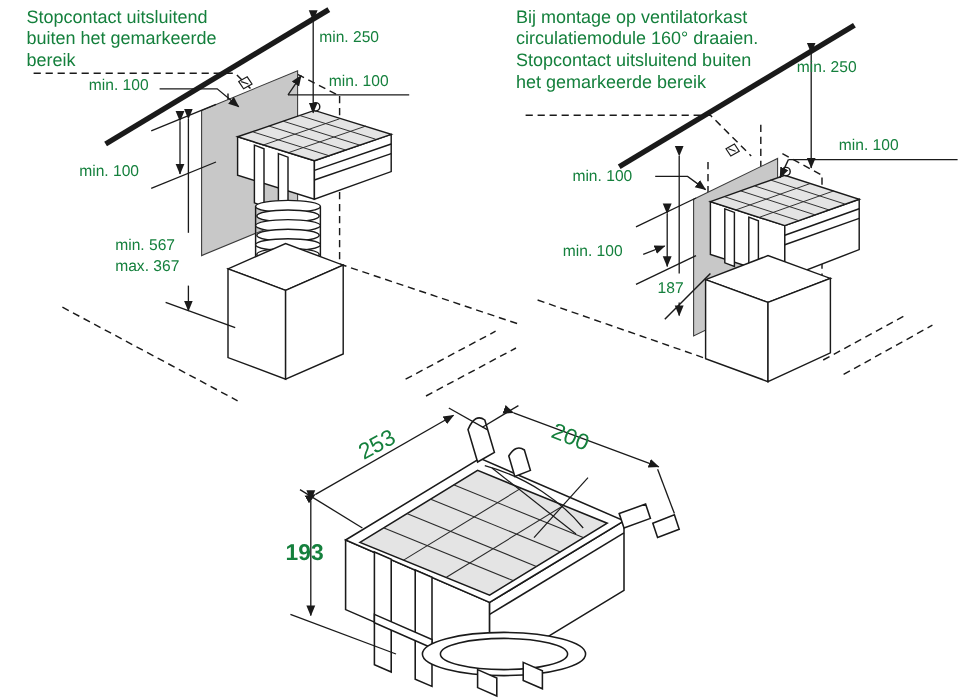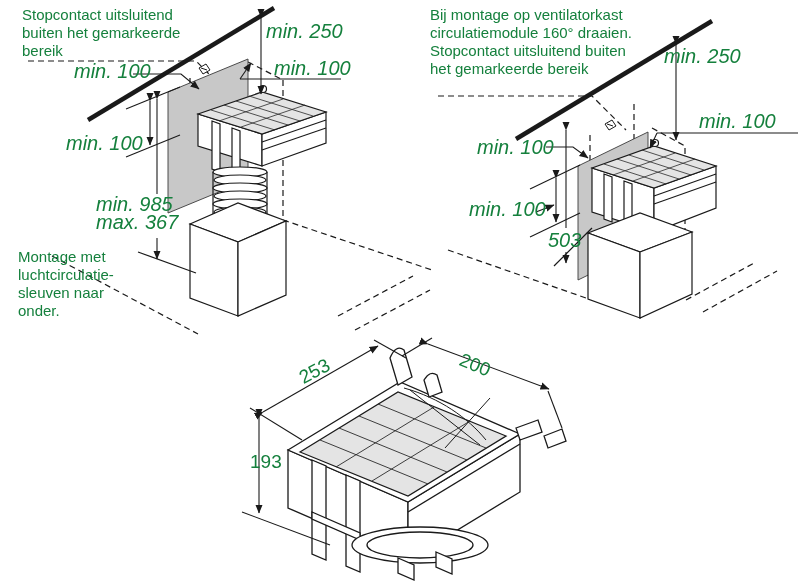--- a/index.html
+++ b/index.html
@@ -1,21 +1,21 @@
 <!DOCTYPE html>
 <html><head>
 <meta charset="utf-8">
 <style>
   html,body{margin:0;padding:0;background:#fff;}
   .canvas{position:relative;width:800px;height:582px;background:#fff;overflow:hidden;
           font-family:"Liberation Sans","DejaVu Sans",sans-serif;color:#15803d;}
   .art{position:absolute;left:0;top:0;}
   .lbl{position:absolute;white-space:pre-line;}
   .note{font-size:15px;line-height:18px;}
-  .dim{font-size:20px;line-height:18px;font-style:italic;}
+  .dim{font-size:13px;line-height:18px;}
   .dim-big{font-size:19px;line-height:20px;}
   .rot{transform-origin:left top;}
 </style>
 </head>
 <body>
 
 <div class="canvas">
 
 <svg class="art" width="800" height="582" viewBox="0 0 800 582">
   <defs>
@@ -213,38 +213,34 @@
       <line x1="402" y1="356" x2="432" y2="338"></line>
       <line x1="548" y1="391" x2="562" y2="428"></line>
       <line x1="242" y1="512" x2="330" y2="545"></line>
     </g>
   </g>
 </svg>
 
 <div class="lbl note" style="left:22px;top:6px;">Stopcontact uitsluitend
 buiten het gemarkeerde
 bereik</div>
-<div class="lbl note" style="left:18px;top:248px;">Montage met
-luchtcirculatie-
-sleuven naar
-onder.</div>
 <div class="lbl dim" style="left:74px;top:62px;">min. 100</div>
 <div class="lbl dim" style="left:266px;top:22px;">min. 250</div>
 <div class="lbl dim" style="left:274px;top:59px;">min. 100</div>
 <div class="lbl dim" style="left:66px;top:134px;">min. 100</div>
-<div class="lbl dim" style="left:96px;top:195px;">min. 985</div>
+<div class="lbl dim" style="left:96px;top:195px;">min. 567</div>
 <div class="lbl dim" style="left:96px;top:213px;">max. 367</div>
 
 <div class="lbl note" style="left:430px;top:6px;">Bij montage op ventilatorkast
 circulatiemodule 160° draaien.
 Stopcontact uitsluitend buiten
 het gemarkeerde bereik</div>
 <div class="lbl dim" style="left:664px;top:47px;">min. 250</div>
 <div class="lbl dim" style="left:699px;top:112px;">min. 100</div>
 <div class="lbl dim" style="left:477px;top:138px;">min. 100</div>
 <div class="lbl dim" style="left:469px;top:200px;">min. 100</div>
-<div class="lbl dim" style="left:548px;top:231px;">503</div>
+<div class="lbl dim" style="left:548px;top:231px;">187</div>
 
 <div class="lbl dim-big rot" style="left:296px;top:370px;transform:rotate(-28deg);">253</div>
 <div class="lbl dim-big rot" style="left:464px;top:350px;transform:rotate(22deg);">200</div>
-<div class="lbl dim-big" style="left:250px;top:452px;">193</div>
+<div class="lbl dim-big" style="left:238px;top:452px;font-weight:bold;">193</div>
 
 </div>
 
 </body></html>

